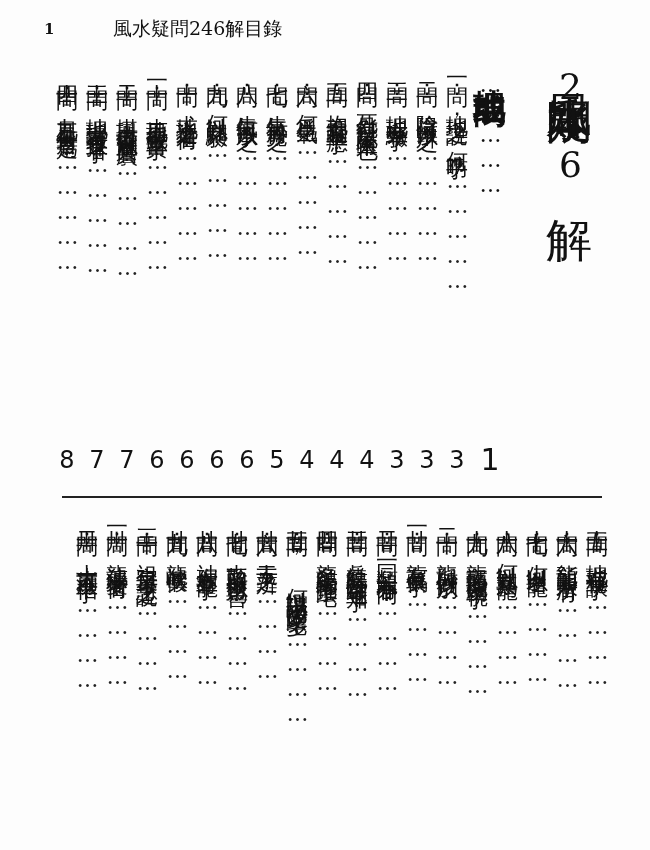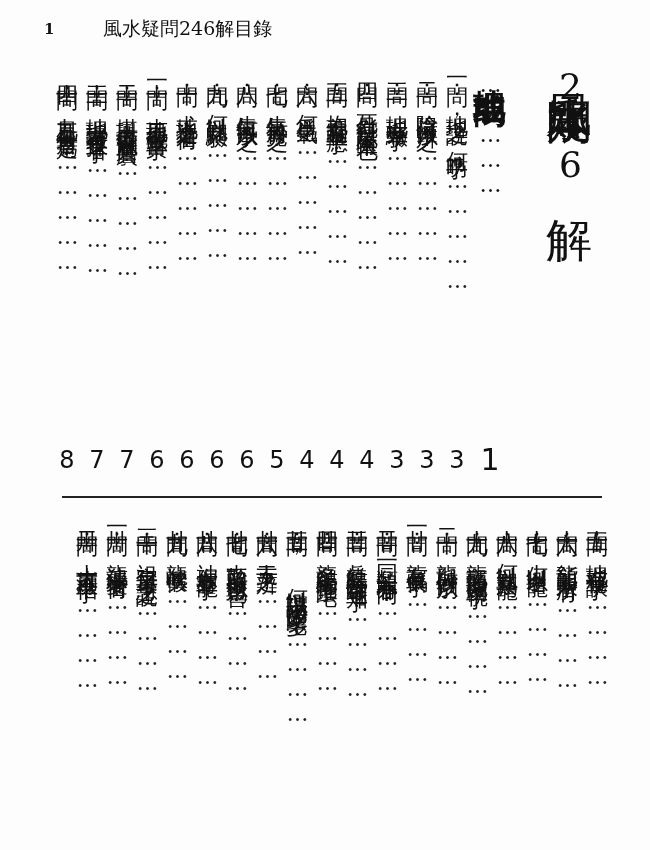--- a/index.html
+++ b/index.html
@@ -1,19 +1,19 @@
 <!DOCTYPE html>
 <html><head>
 <meta charset="utf-8">
 <style>
   html, body { margin:0; padding:0; }
   body { width:650px; height:850px; background:#fdfdfd; position:relative; overflow:hidden;
          font-family:"DejaVu Serif", serif; color:#111; }
   .page-num { position:absolute; left:44px; top:20px; font-size:15px; font-weight:bold; }
-  .running-head { position:absolute; left:103px; top:16px; font-size:19px; letter-spacing:0px;text-align:right; }
+  .running-head { position:absolute; left:113px; top:16px; font-size:19px; letter-spacing:0px;text-align:right; }
   .col { position:absolute; width:28px; writing-mode:vertical-rl; text-orientation:upright;
          font-size:22px; line-height:28px; letter-spacing:3px; white-space:nowrap; overflow:hidden; }
   .col .dots { letter-spacing:0px; color:#222; }
   .title { position:absolute; left:540px; top:58px; width:60px; writing-mode:vertical-rl;
            text-orientation:upright; font-size:46px; line-height:60px; letter-spacing:2px; }
   .title .num { text-orientation:upright; font-size:36px; letter-spacing:-2px; }
   .section { position:absolute; left:472px; top:64px; width:36px; writing-mode:vertical-rl;
              text-orientation:upright; font-size:32px; line-height:36px; letter-spacing:2px;
              font-weight:bold; white-space:nowrap; overflow:hidden; height:380px; }
   .section .dots { font-size:22px; font-weight:normal; letter-spacing:0px; }

